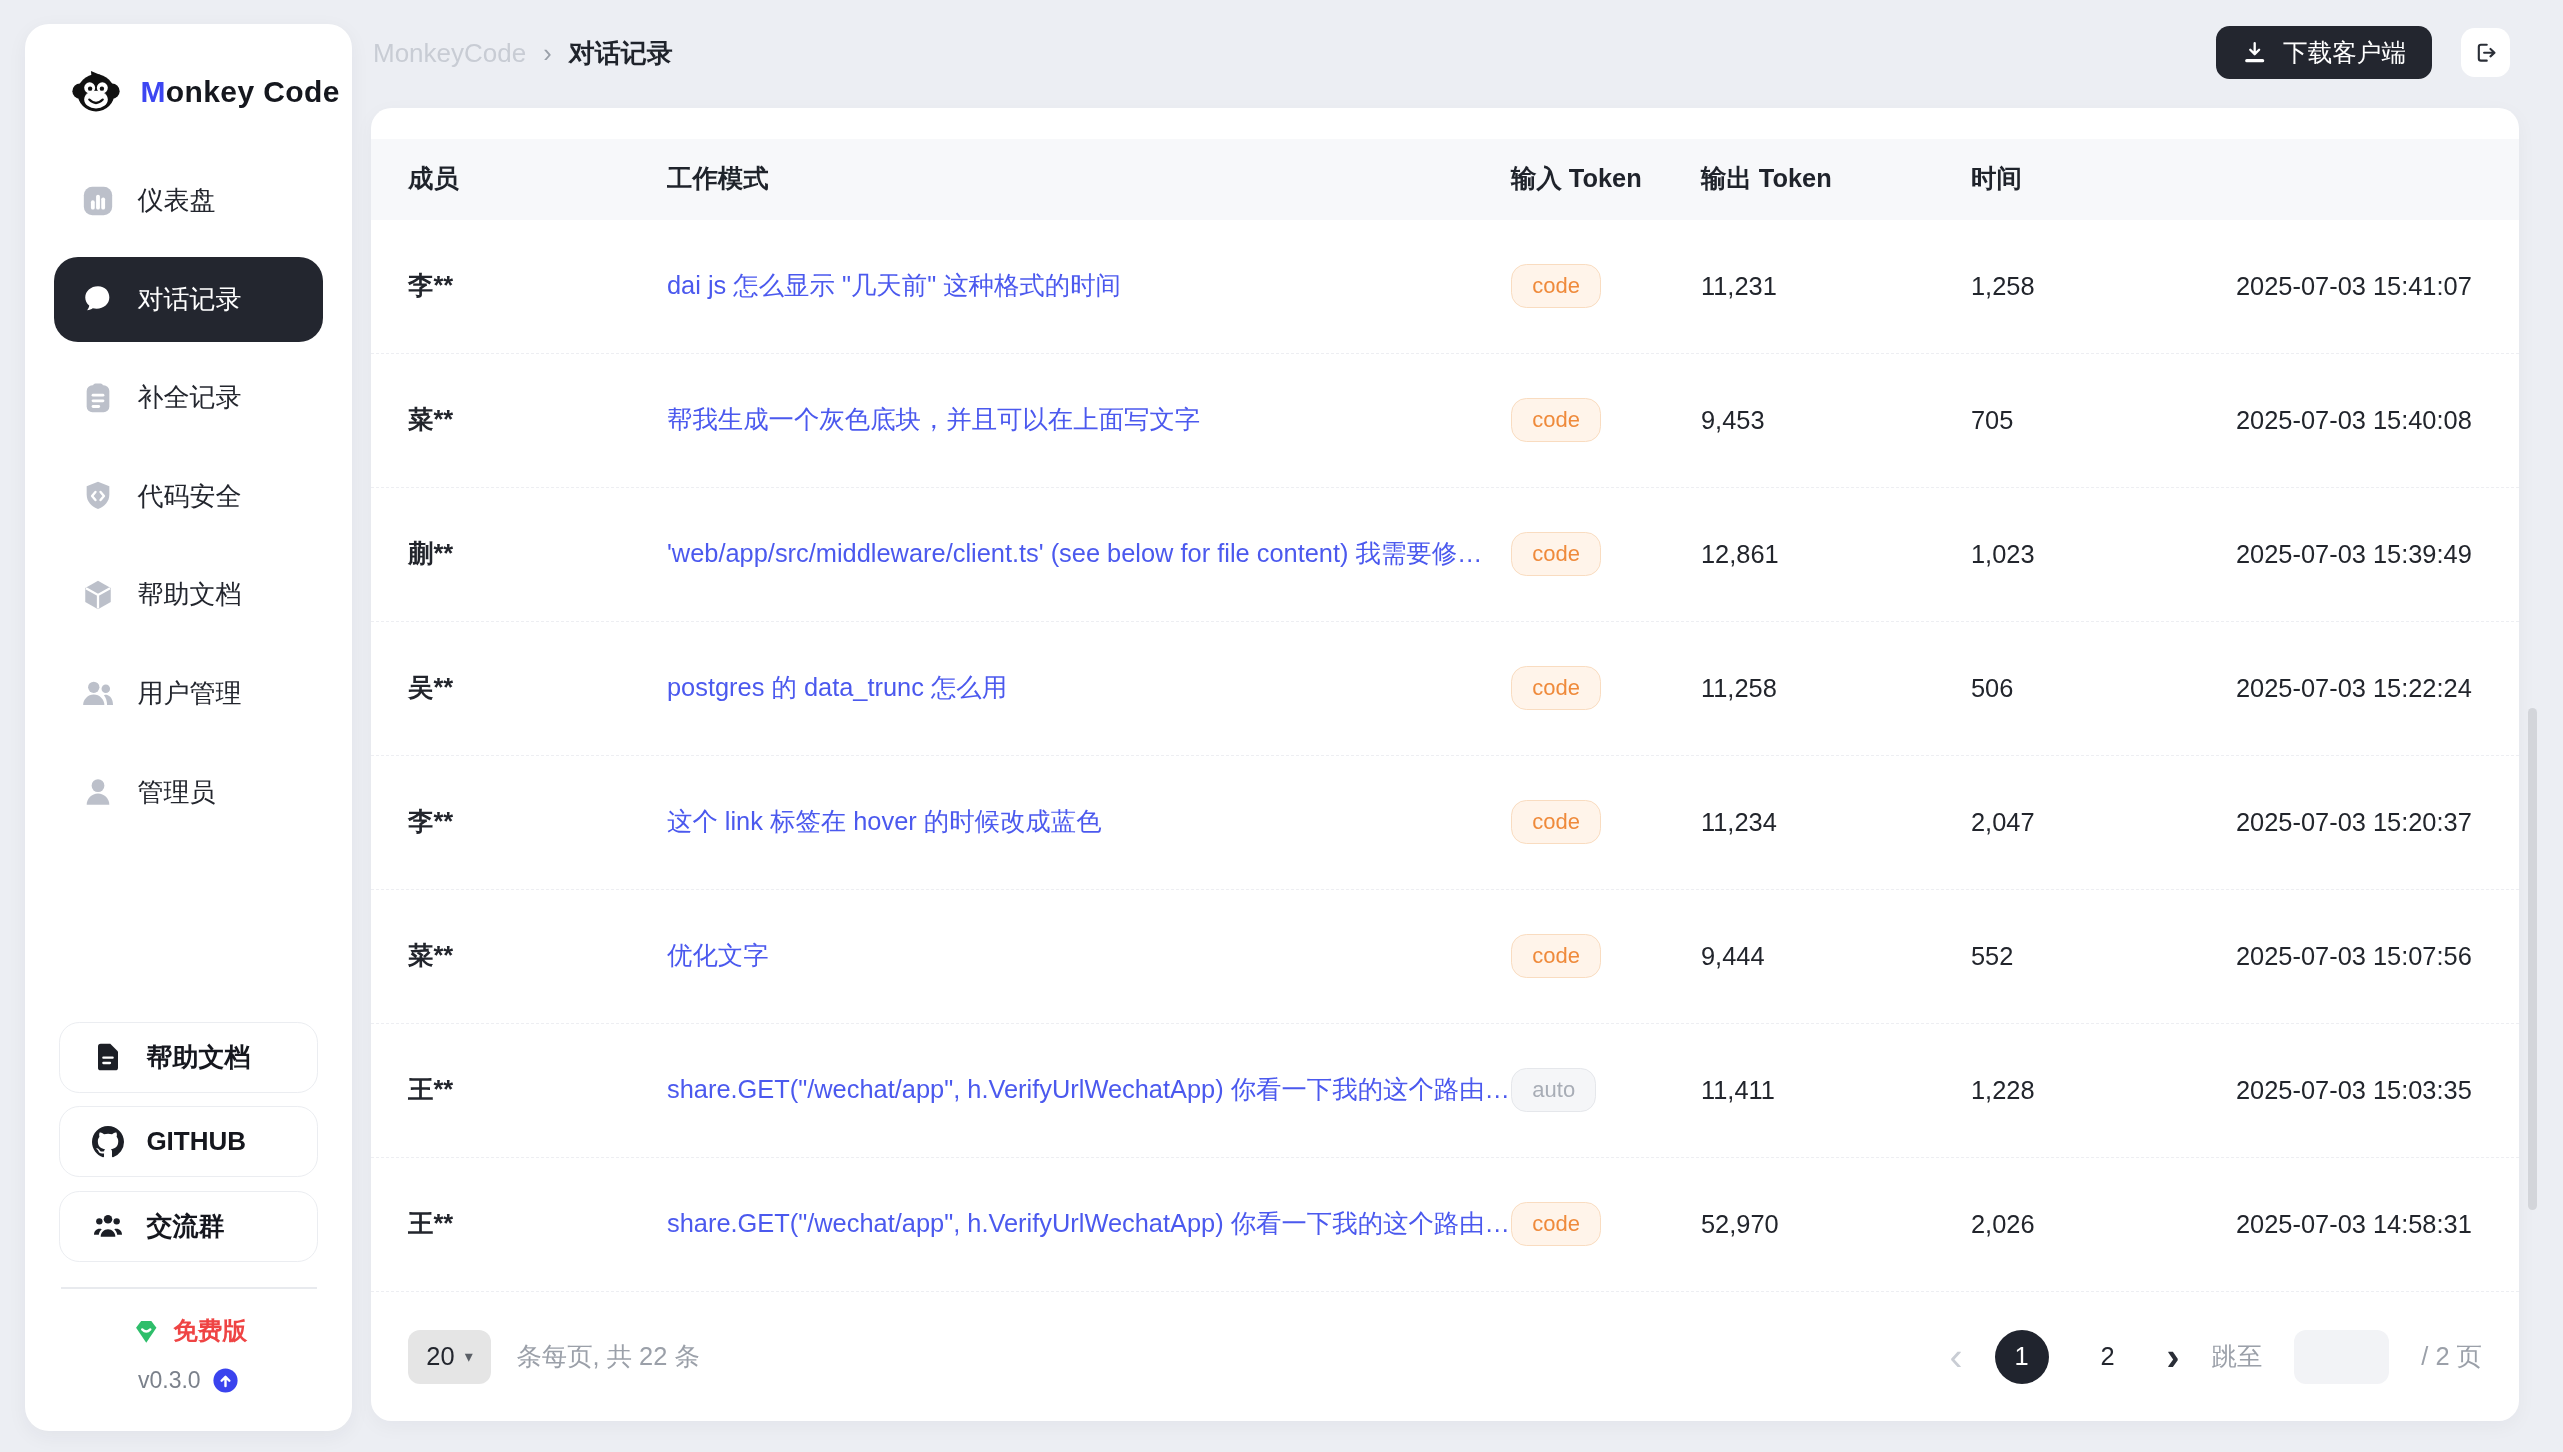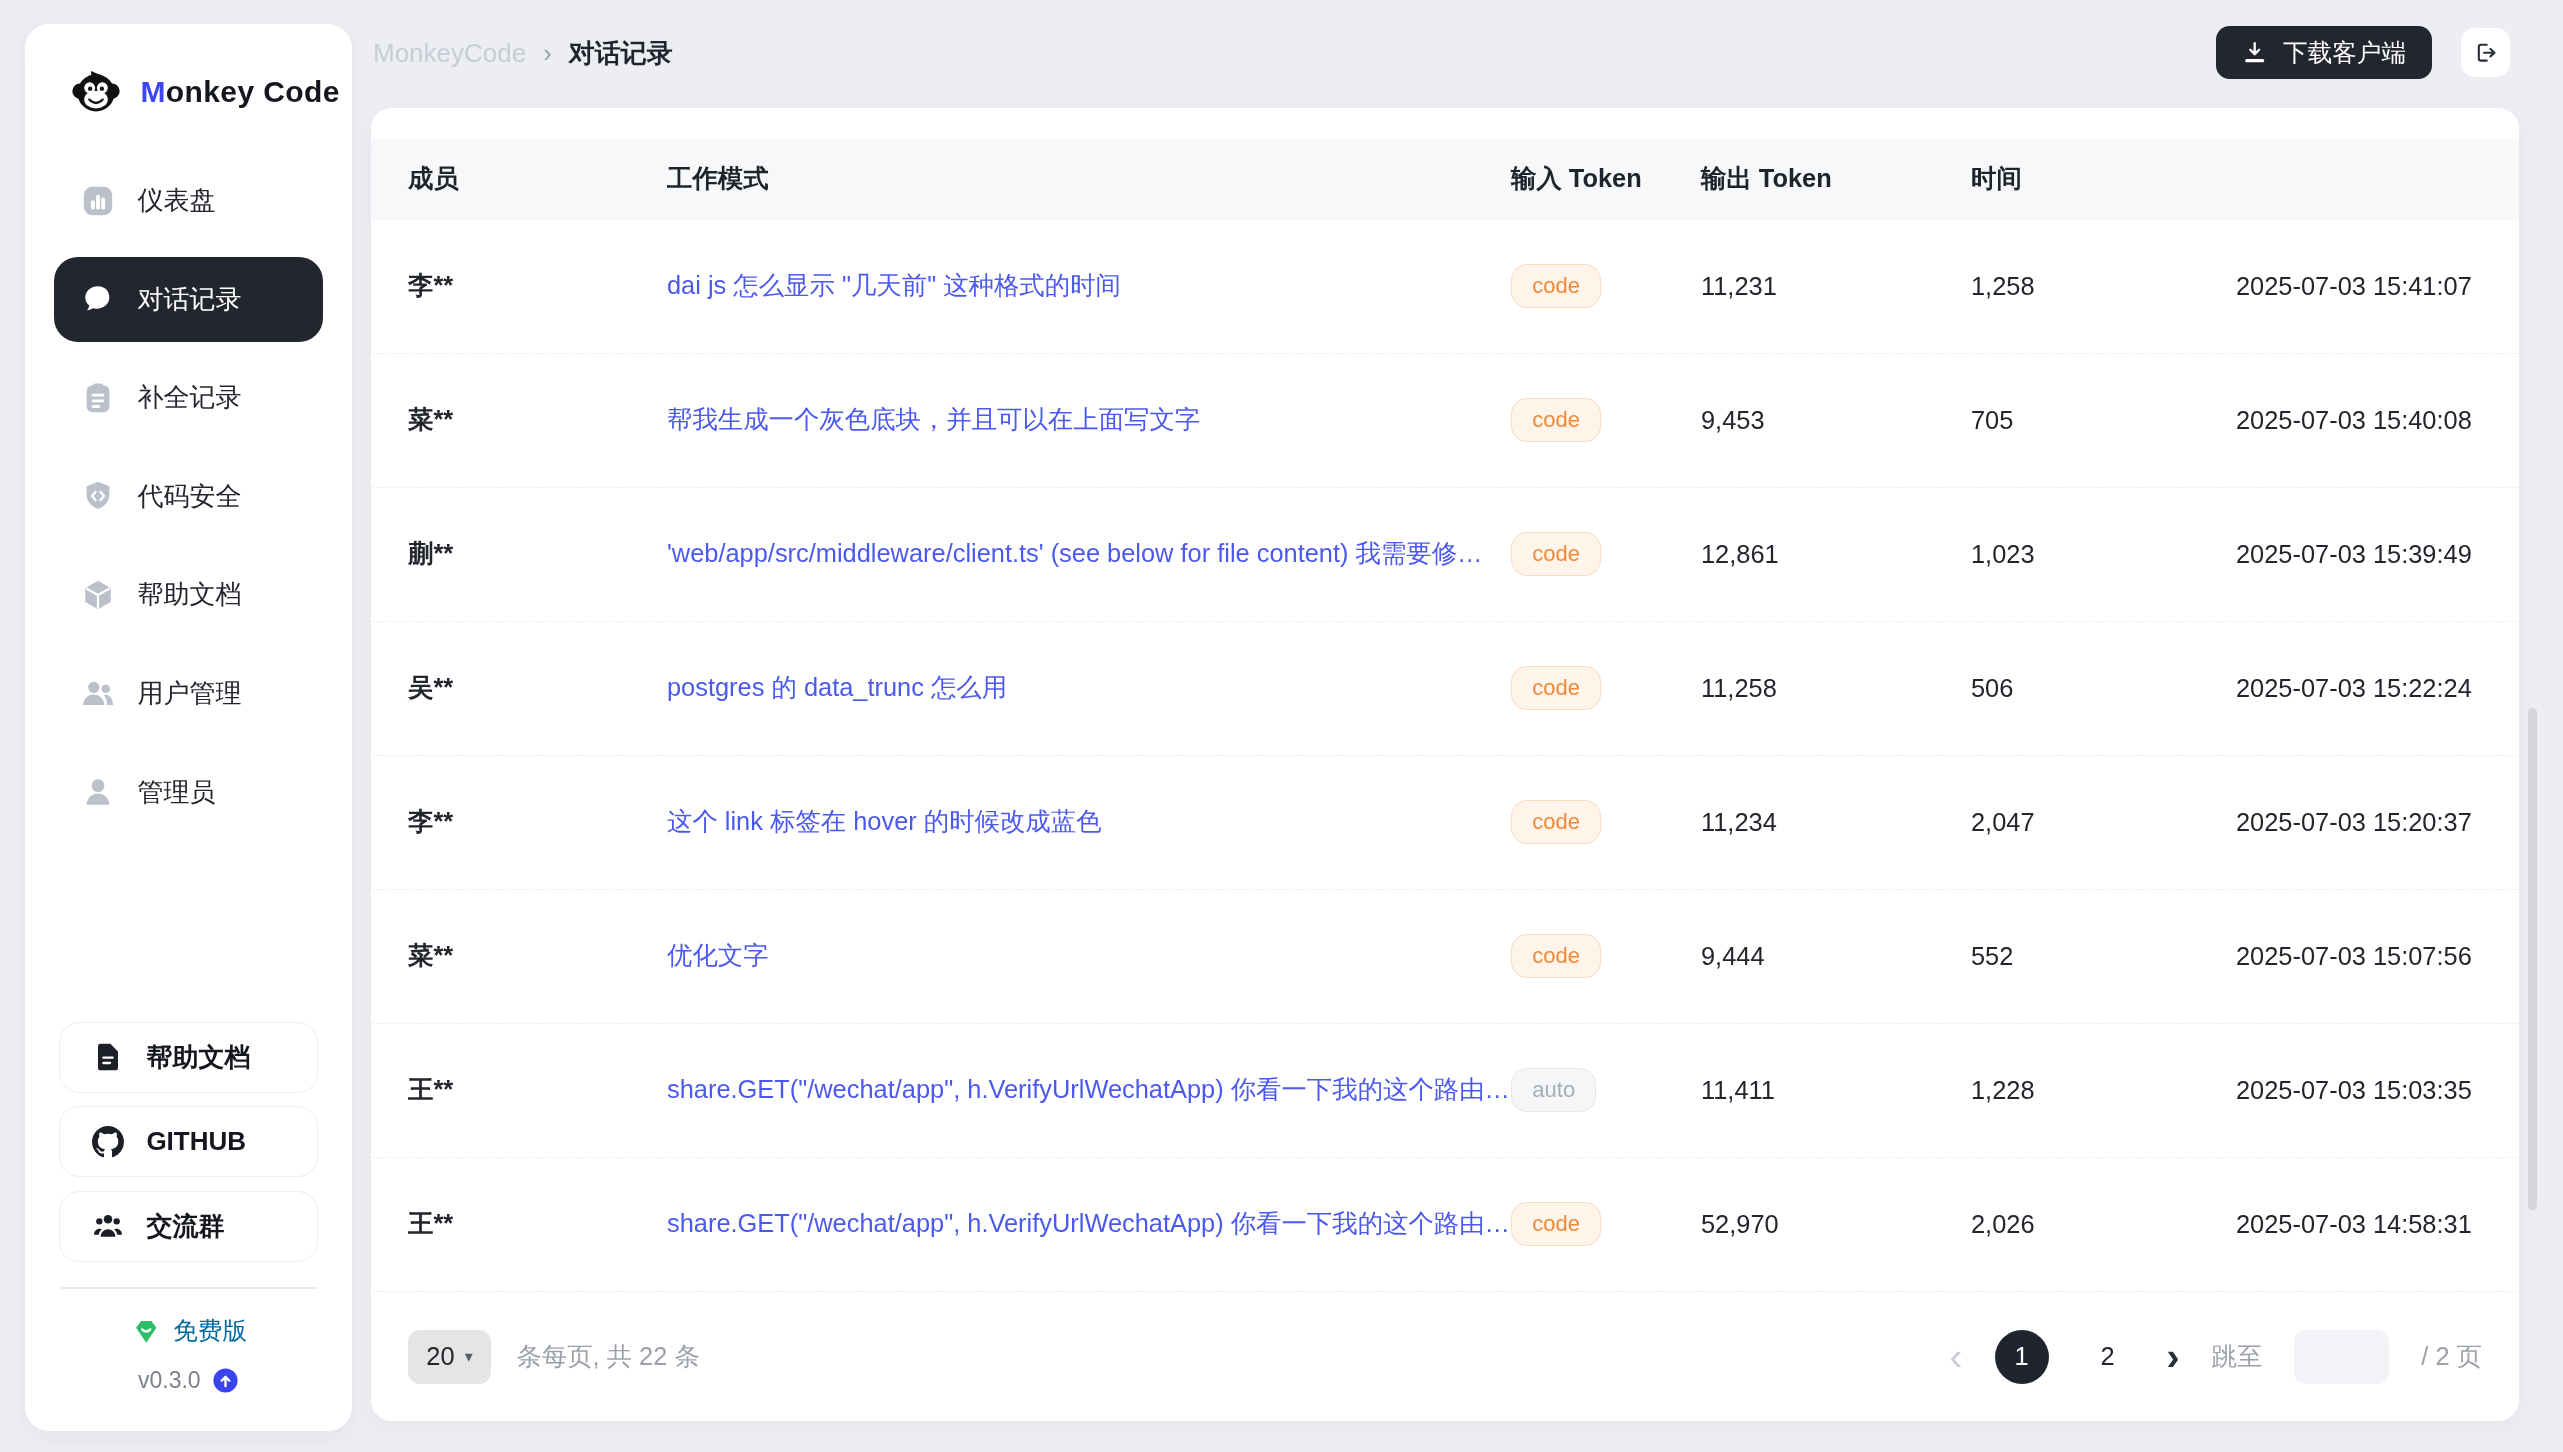--- a/index.html
+++ b/index.html
@@ -32,21 +32,21 @@
 
   .sidebar-bottom { margin-top:auto; padding:0 34px 36px; }
   .side-btn {
     display:flex; align-items:center; gap:22px; height:71px; padding:0 32px;
     background:#FFFFFF; border:1.7px solid #EBEDF1; border-radius:20.3px; margin-bottom:13.6px;
     font-size:26px; font-weight:600; color:#15171E; cursor:pointer; width:100%;
   }
   .side-btn .btn-icon { width:32px; height:32px; color:#1C1F26; }
   .side-btn .btn-icon svg { width:32px; height:32px; }
   .side-divider { height:1.7px; background:#E8EAEE; margin:25.4px 1.7px 25.4px; }
-  .plan-row { display:flex; align-items:center; justify-content:center; gap:12px; font-size:24.6px; font-weight:400; color:#0369a1; }
+  .plan-row { display:flex; align-items:center; justify-content:center; gap:12px; font-size:24.6px; font-weight:700; color:#ef4444; }
   .plan-row .plan-icon svg { width:30.5px; height:30.5px; }
   .version-row { display:flex; align-items:center; justify-content:center; gap:10.2px; margin-top:18.6px; font-size:23px; color:#7B818B; }
   .version-row .up-icon svg { width:29px; height:29px; }
 
   
   .breadcrumb { position:absolute; left:373px; top:36px; display:flex; align-items:center; gap:17px; font-size:26px; }
   .bc-root { color:#C8CCD4; cursor:pointer; }
   .bc-sep { color:#9AA0A9; font-size:25.4px; }
   .bc-current { color:#1F232B; font-weight:600; }
 

